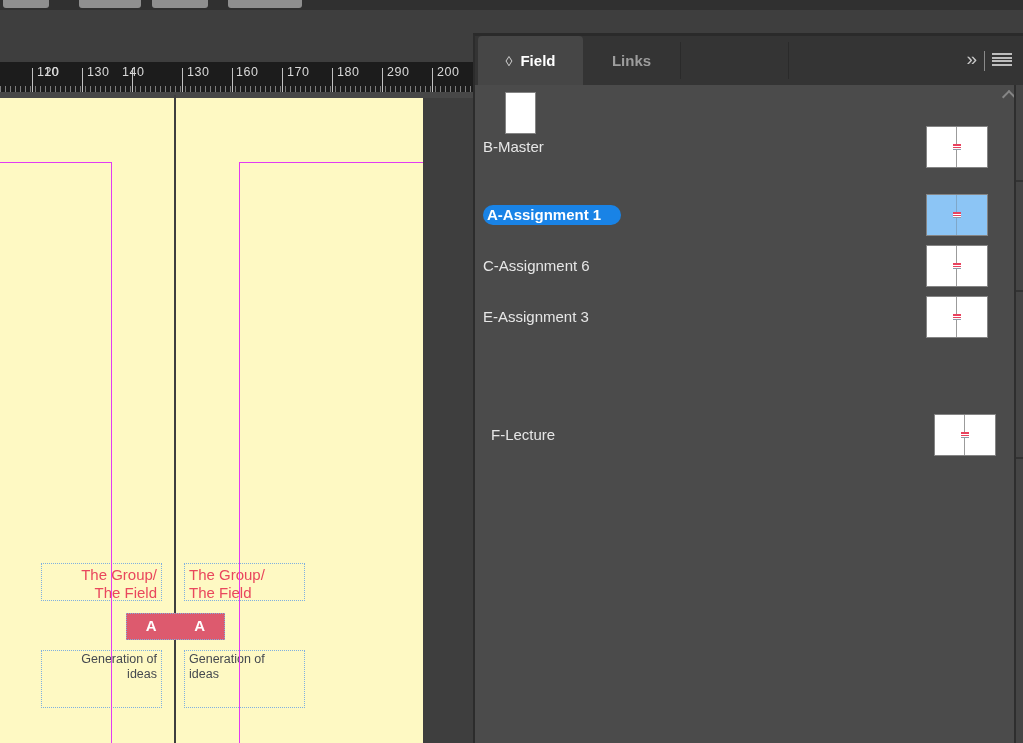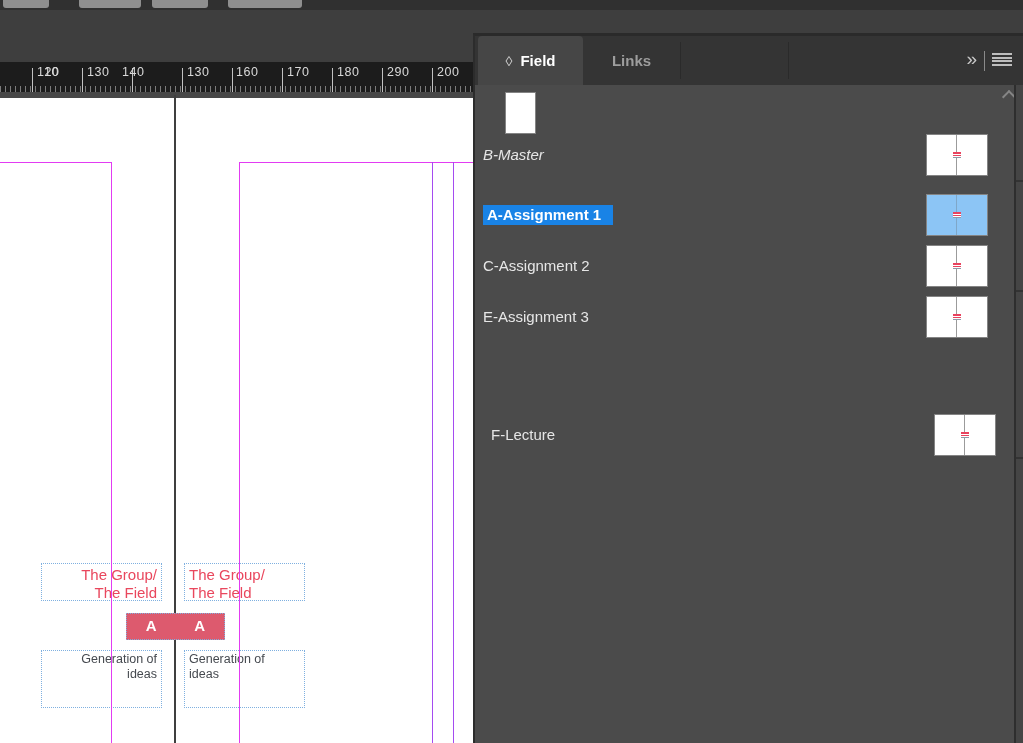--- a/index.html
+++ b/index.html
@@ -13,21 +13,21 @@
   
   .ruler{position:absolute;left:0;top:62px;width:473px;height:30px;background:var(--ruler_bg,#1c1c1c);overflow:hidden;}
   .ruler .minor-ticks{position:absolute;left:0;bottom:0;width:100%;height:6px;
      background:repeating-linear-gradient(90deg,#7c7c7c 0 1px,transparent 1px 5px);}
   .ruler .tick{position:absolute;bottom:0;width:1px;height:24px;background:#c2c2c2;}
   .ruler .num{position:absolute;top:3px;color:#d9d9d9;font-size:12.5px;letter-spacing:.5px;}
   .gutter{position:absolute;left:0;top:92px;width:473px;height:6px;background:#474747;}
   .spine-stub{position:absolute;left:174px;top:95px;width:2px;height:3px;background:#3f3f3f;}
 
   
-  .canvas{position:absolute;left:0;top:98px;width:473px;height:645px;background:#ffffff;overflow:hidden;}
+  .canvas{position:absolute;left:0;top:98px;width:423px;height:645px;background:#fef9c3;overflow:hidden;}
   .spine{position:absolute;left:174px;top:0;bottom:0;width:2px;background:var(--spine,#3f3f3f);z-index:5;}
   .guide{position:absolute;z-index:30;}
   .guide.v{width:1px;top:64px;bottom:0;background:var(--margin_guide,#e23bf2);}
   .guide.h{height:1px;top:64px;background:var(--margin_guide,#e23bf2);}
   .guide.col{background:var(--column_guide,#a44bf0);}
   .frame{position:absolute;border:1px dotted var(--frame_border,#7fb0e0);z-index:10;box-sizing:border-box;}
   .frame .tline{display:block;}
   .title-frame{font-size:15px;line-height:18px;color:var(--title_text,#e9475d);padding-top:2px;}
   .body-frame{font-size:12.5px;line-height:14.5px;color:var(--body_text,#45494f);padding-top:1px;}
   .align-r{text-align:right;padding-right:4px;}
@@ -46,21 +46,21 @@
   .tab.active{background:var(--tab_active_bg,#464646);color:#ffffff;border-radius:4px 4px 0 0;}
   .tab .collapse{font-weight:normal;color:#cfcfcf;margin-right:8px;font-size:14px;}
   .tab-sep{position:absolute;top:6px;height:37px;width:1px;background:#2a2a2a;}
   .overflow{position:absolute;right:48px;top:12px;color:#c9c9c9;font-size:19px;letter-spacing:-2px;}
   .hdr-sep{position:absolute;right:38px;top:15px;width:1px;height:20px;background:#8a8a8a;}
   .burger{position:absolute;right:11px;top:17px;width:20px;height:13px;
      background:repeating-linear-gradient(180deg,#bdbdbd 0 2px,transparent 2px 3.6px);}
   .list{position:absolute;left:0;top:49px;right:0;bottom:0;}
   .row{position:absolute;left:0;width:100%;height:51px;display:flex;align-items:center;}
   .row-label{font-size:15px;padding-left:8px;flex:1;white-space:nowrap;}
-  .row-label .hl{background:var(--accent_selection,#1983e6);color:#fff;font-weight:bold;padding:1px 12px 2px 4px;}
+  .row-label .hl{background:var(--accent_selection,#1983e6);color:#fff;font-weight:bold;padding:1px 20px 2px 4px;border-radius:10px;}
   .thumb-wrap{width:60px;margin-right:36px;display:flex;justify-content:flex-end;}
   .thumb{position:relative;height:40px;background:#fff;box-shadow:0 0 0 1px #848484;}
   .thumb.spread{width:60px;}
   .thumb.single{width:29px;}
   .thumb.spread::before{content:"";position:absolute;left:29px;top:0;bottom:0;width:1px;background:#9b9b9b;}
   .thumb .mark{position:absolute;left:26px;top:17px;width:8px;height:6px;
      background:linear-gradient(180deg,#e8425e 0 2px,#ffffff 2px 3px,#e8425e 3px 4px,#ffffff 4px 5px,#8e9aa8 5px 6px);}
   .thumb.sel{background:var(--thumb_selected_fill,#8cc5f5);}
   .thumb.sel::before{background:#7fa7c8;}
   .scroll-up{position:absolute;right:8px;top:4px;width:12px;height:12px;}
@@ -157,38 +157,38 @@
     </div>
 
     <div class="list">
       <div class="scroll-up"></div>
 
       <div class="row" style="top:2px;">
         <span class="thumb-wrap">
             <span class="thumb single"></span>
           </span>
       </div>
-      <div class="row" style="top:44px;font-style:italic;">
+      <div class="row" style="top:36px;">
         <span class="row-label">B-Master</span>
         <span class="thumb-wrap">
             <span class="thumb spread">
               <span class="mark"></span>
             </span>
           </span>
       </div>
       <div class="row" style="top:104px;">
         <span class="row-label"><span class="hl">A-Assignment 1</span></span>
         <span class="thumb-wrap">
             <span class="thumb spread sel">
               <span class="mark"></span>
             </span>
           </span>
       </div>
       <div class="row" style="top:155px;">
-        <span class="row-label">C-Assignment 2</span>
+        <span class="row-label">C-Assignment 6</span>
         <span class="thumb-wrap">
             <span class="thumb spread">
               <span class="mark"></span>
             </span>
           </span>
       </div>
       <div class="row" style="top:206px;">
         <span class="row-label">E-Assignment 3</span>
         <span class="thumb-wrap">
             <span class="thumb spread">

